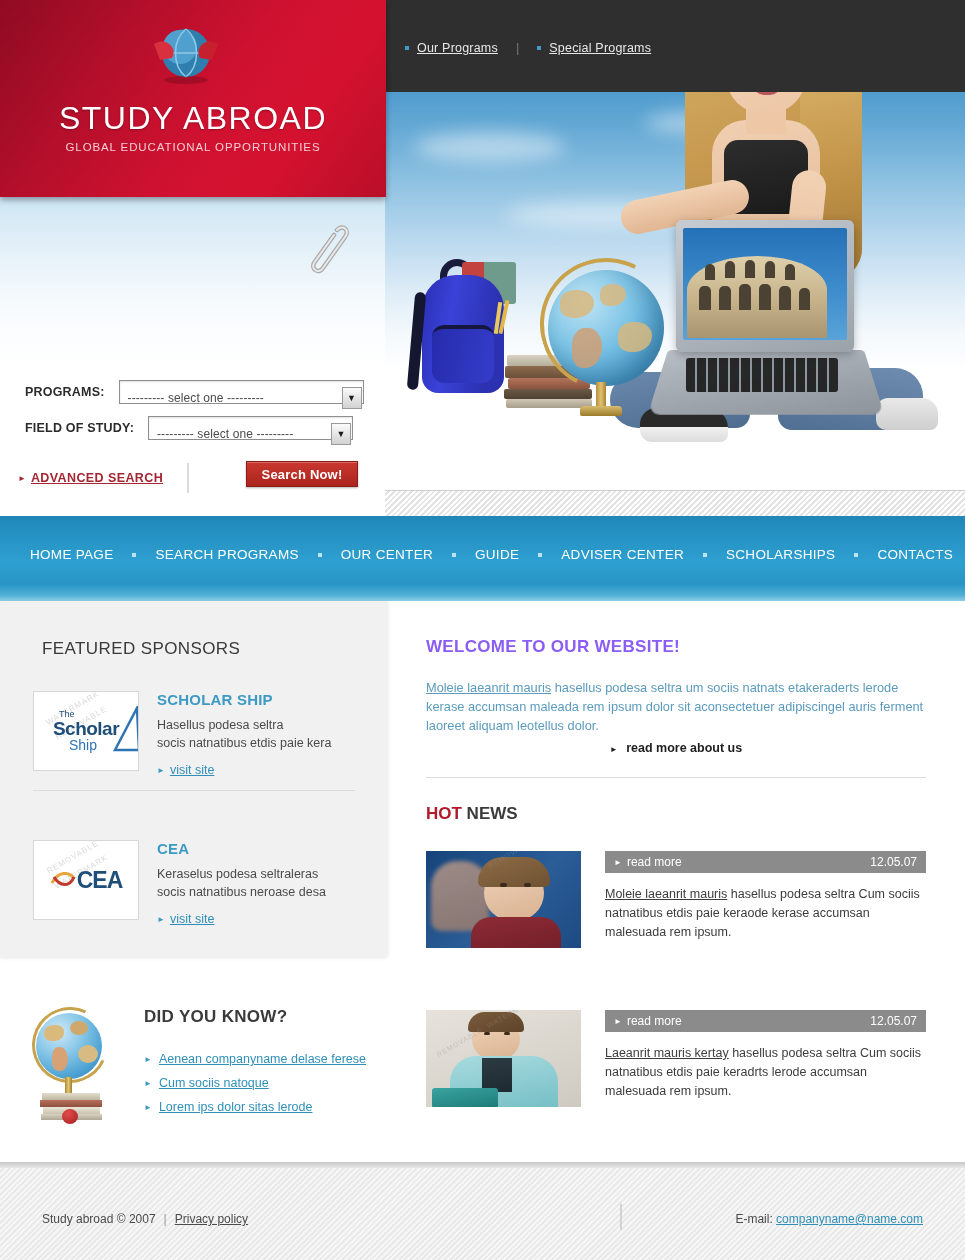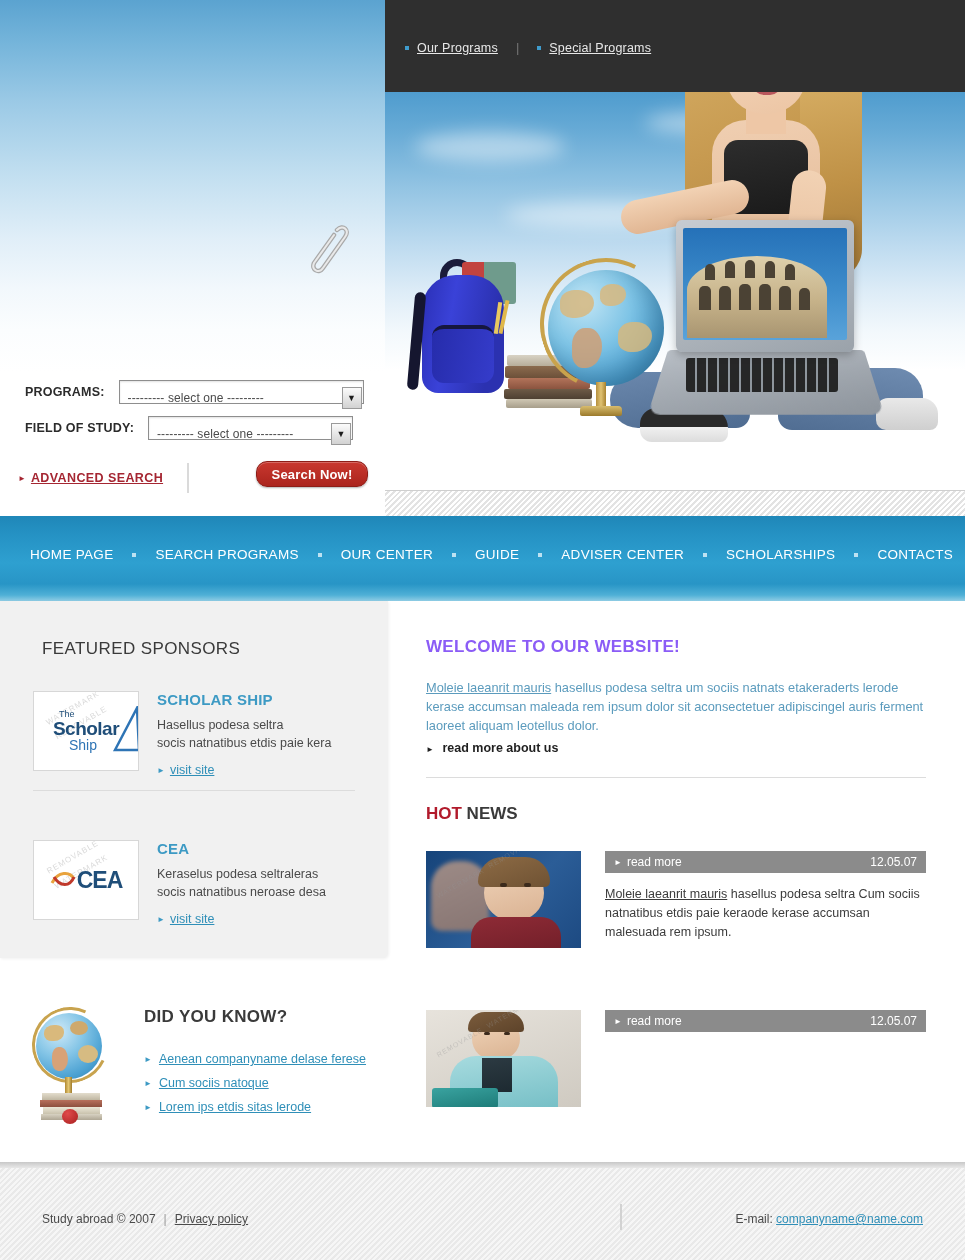--- a/index.html
+++ b/index.html
@@ -312,25 +312,25 @@
     color: #a52632; font-size: 12.5px; font-weight: bold;
     letter-spacing: 0.4px;
   }
   .tri { color: #a52632; font-size: 8px; margin-right: 5px; }
   .vsep {
     width: 2px; height: 30px; background: #dadada; margin: 0 24px;
   }
   .search-btn {
     position: absolute; left: 246px; top: 461px; width: 112px; height: 26px;
     background: linear-gradient(180deg,#c9382f,#ab241d);
-    border: 1px solid #8d1d17; border-radius: 11px;
+    border: 1px solid #8d1d17; border-radius: 0;
     color: #ffffff; font-size: 13px; font-weight: bold;
     display: flex; align-items: center; justify-content: center;
     box-shadow: 0 1px 2px rgba(0,0,0,0.3), inset 0 1px 0 rgba(255,255,255,0.25);
-    letter-spacing: 0.2px; z-index: 8; cursor: pointer; margin-left: 10px;
+    letter-spacing: 0.2px; z-index: 8; cursor: pointer;
   }
 
   
   .strip {
     position: absolute; left: 385px; top: 490px; width: 580px; height: 26px;
     background: repeating-linear-gradient(135deg,#ffffff 0 2px,#e3e3e3 2px 4px);
     border-top: 1px solid #cfcfcf;
   }
 
   
@@ -390,21 +390,21 @@
   }
 
   
   .rightcol { position: absolute; left: 426px; top: 0; width: 500px; }
   .welcome-title { font-size: 17px; color: #8b5cf6; letter-spacing: 0.3px; }
   .welcome-text {
     font-size: 12.8px; color: #5b9bbd; line-height: 19px; margin-top: 21px;
   }
   .welcome-text a { color: #5b9bbd; text-decoration: underline; }
   .readmore-us {
-    text-align: left; margin-top: 6px; font-size: 12.5px;
+    text-align: center; margin-top: 6px; font-size: 12.5px;
     font-weight: bold; color: #1f1f1f;
   }
   .hr-line { height: 1px; background: #dcdcdc; margin-top: 22px; }
   .hot-title { margin-top: 26px; font-size: 17px; color: #3a3a3a; }
   .hot-title b { color: #b11a2b; font-weight: bold; }
 
   .news-item { display: flex; gap: 24px; margin-top: 26px; }
   .news-thumb {
     width: 155px; height: 97px; position: relative; overflow: hidden;
     flex-shrink: 0;
@@ -536,20 +536,34 @@
         <div class="colo-arch" style="left:42px;top:33px;width:10px;height:17px;"></div>
         <div class="colo-arch" style="left:62px;top:32px;width:10px;height:18px;"></div>
         <div class="colo-arch" style="left:82px;top:33px;width:10px;height:17px;"></div>
         <div class="colo-arch" style="left:102px;top:36px;width:10px;height:16px;"></div>
       </div>
     </div>
   </div>
 
   <div class="strip"></div>
 
+  <div class="logo-block">
+    <svg class="logo-globe" viewBox="0 0 72 62">
+      <ellipse cx="36" cy="31" rx="24" ry="24" fill="#2f7fae"></ellipse>
+      <ellipse cx="30" cy="25" rx="17" ry="17" fill="#4fa0cf"></ellipse>
+      <path d="M18 31 h36" stroke="#8fc9e6" stroke-width="1.5" fill="none"></path>
+      <path d="M36 7 C 22 18, 22 44, 36 55" stroke="#8fc9e6" stroke-width="1.5" fill="none"></path>
+      <path d="M36 7 C 50 18, 50 44, 36 55" stroke="#8fc9e6" stroke-width="1.5" fill="none"></path>
+      <path d="M4 22 C 16 14, 28 26, 22 36 L 10 38 Z" fill="#d8303f"></path>
+      <path d="M68 22 C 56 14, 44 26, 50 36 L 62 38 Z" fill="#c6202f"></path>
+      <ellipse cx="36" cy="58" rx="22" ry="4" fill="rgba(0,0,0,0.18)"></ellipse>
+    </svg>
+    <div class="logo-title">STUDY ABROAD</div>
+    <div class="logo-sub">GLOBAL EDUCATIONAL OPPORTUNITIES</div>
+  </div>
 
   <nav class="topnav">
     <span class="topnav-item">
       <span class="bullet"></span>
       <a href="#">Our Programs</a>
     </span>
     <span class="sep">|</span>
     <span class="topnav-item">
       <span class="bullet"></span>
       <a href="#">Special Programs</a>
@@ -686,21 +700,21 @@
         <li>
           <span class="tri-b">►</span>
           <a href="#">Aenean companyname delase ferese</a>
         </li>
         <li>
           <span class="tri-b">►</span>
           <a href="#">Cum sociis natoque</a>
         </li>
         <li>
           <span class="tri-b">►</span>
-          <a href="#">Lorem ips etdis sitas lerode</a>
+          <a href="#">Lorem ips dolor sitas lerode</a>
         </li>
       </ul>
     </div>
   </div>
 
   <div class="rightcol">
     <h2 class="welcome-title" style="margin-top:36px;">WELCOME TO OUR WEBSITE!</h2>
     <p class="welcome-text">
       <a href="#">Moleie laeanrit mauris</a><span> hasellus podesa seltra um sociis natnats etakeraderts lerode kerase accumsan maleada rem ipsum dolor sit aconsectetuer adipiscingel auris ferment laoreet aliquam leotellus dolor.</span>
     </p>
@@ -752,20 +766,23 @@
         <div class="wm" style="font-size:7px;">REMOVABLE&nbsp;&nbsp;WATERMARK</div>
       </div>
       <div style="flex:1;">
         <div class="news-bar">
           <span class="rm">
             <span class="tri-w">►</span>
             <span>read more</span>
           </span>
           <span>12.05.07</span>
         </div>
+        <p class="news-body">
+          <a href="#">Laeanrit mauris kertay</a><span> hasellus podesa seltra Cum sociis natnatibus etdis paie keradrts lerode accumsan malesuada rem ipsum.</span>
+        </p>
       </div>
     </div>
   </div>
 </div>
 
 <div class="footer-top-shadow"></div>
 <footer class="footer">
   <div class="footer-vsep"></div>
   <div class="footer-inner">
     <div class="footer-left">

